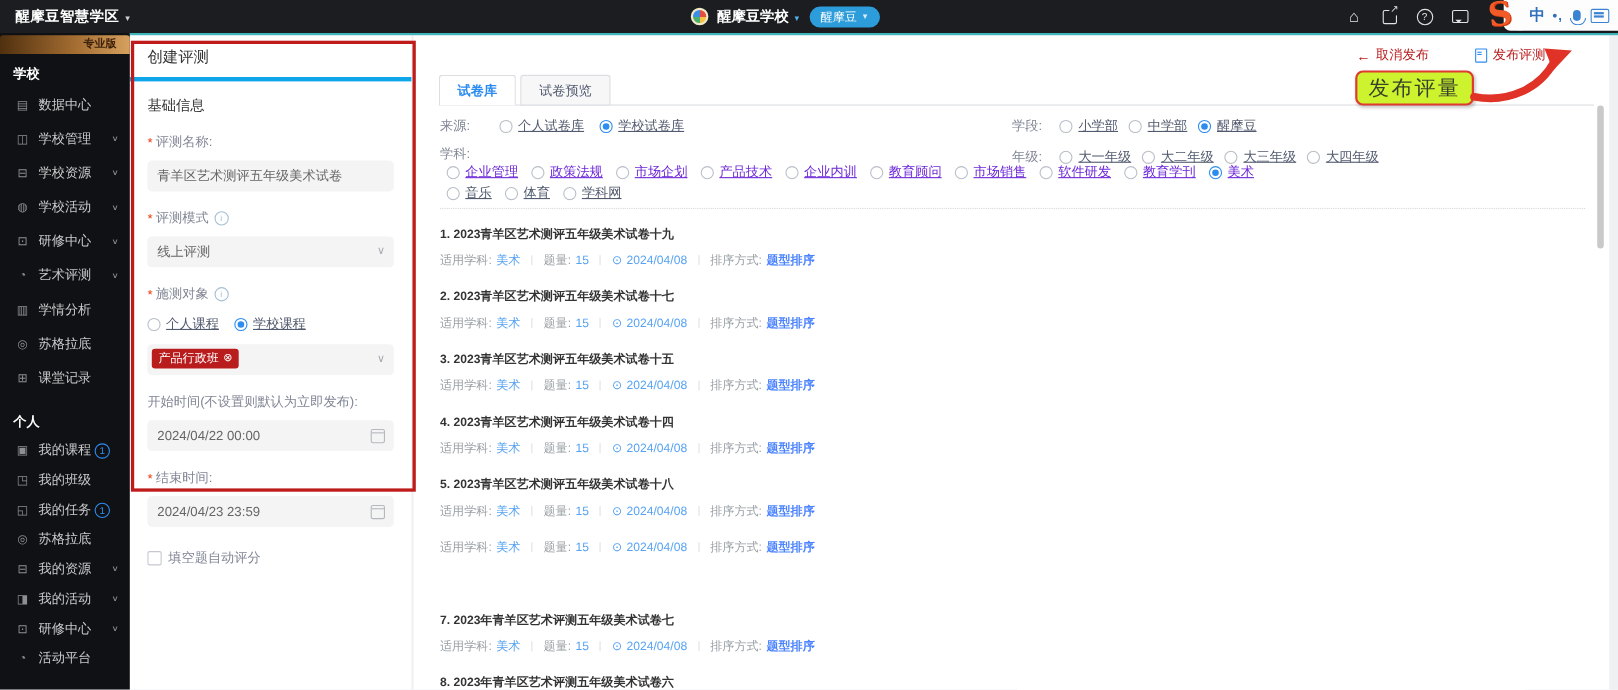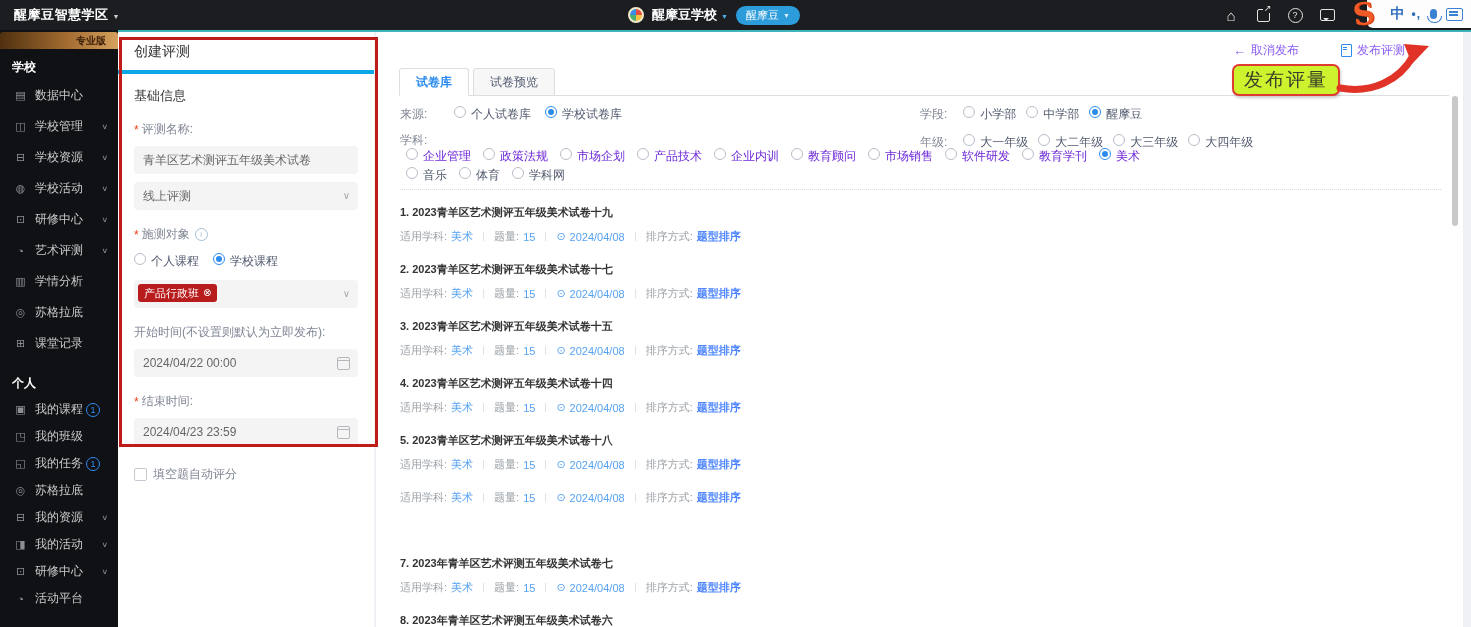--- a/index.html
+++ b/index.html
@@ -62,36 +62,36 @@
   .fp-section{font-size:13px;color:#333;margin-top:13px;}
   .flabel{font-size:12px;color:#808695;margin-top:16px;display:flex;align-items:center;}
   .req::before{content:"*";color:#ed4014;margin-right:3px;font-size:12px;}
   .i-info{display:inline-block;width:11px;height:11px;border:1px solid #a3bfd4;border-radius:50%;color:#a3bfd4;font-size:8px;line-height:11px;text-align:center;margin-left:5px;}
   .i-info::after{content:"i";}
   .finput{margin-top:8px;height:28px;background:#f4f4f5;border-radius:4px;font-size:12px;color:#666;line-height:28px;padding:0 9px;position:relative;cursor:text;}
   .fselect{cursor:pointer;}
   .fselect .i-chev,.fmulti .i-chev{position:absolute;right:8px;top:0;color:#a5a8ad;font-size:10px;line-height:28px;}
   .i-chev::after{content:"∨";}
   .radio-row{margin-top:10px;display:flex;align-items:center;gap:14px;font-size:12px;color:#515a6e;}
-  .radio{display:inline-flex;align-items:flex-start;cursor:pointer;}
+  .radio{display:inline-flex;align-items:center;cursor:pointer;text-decoration:underline;}
   .rdot{width:12px;height:12px;border:1px solid #b9bec7;border-radius:50%;background:#fff;margin-right:5px;position:relative;box-sizing:border-box;flex:0 0 auto;}
   .rdot.checked{border-color:#2d8cf0;}
   .rdot.checked::after{content:"";position:absolute;left:2px;top:2px;width:6px;height:6px;border-radius:50%;background:#2d8cf0;}
   .fmulti{margin-top:10px;height:28px;background:#f4f4f5;border-radius:4px;position:relative;padding:3px 20px 0 4px;box-sizing:border-box;cursor:pointer;}
   .tag{display:inline-flex;align-items:center;background:#b91c1c;color:#fff;font-size:11px;border-radius:3px;padding:2px 6px;line-height:14px;}
   .i-tag-close{margin-left:4px;font-size:10px;cursor:pointer;}
   .i-tag-close::after{content:"⊗";}
   .i-cal{position:absolute;right:8px;top:8px;width:11px;height:11px;border:1px solid #b5b8bd;border-radius:2px;}
   .i-cal::after{content:"";position:absolute;left:0;right:0;top:2px;height:1px;background:#b5b8bd;}
   .check-row{margin-top:20px;display:flex;align-items:center;font-size:12px;color:#808695;cursor:pointer;}
   .cbox{width:13px;height:13px;border:1px solid #c5c8ce;border-radius:2px;background:#fff;margin-right:6px;box-sizing:border-box;}
 
   
   .content{position:absolute;left:376px;top:32px;width:1087px;height:595px;background:#fff;z-index:3;}
-  .actions{position:absolute;top:10px;right:58px;display:flex;gap:42px;font-size:12px;color:#8b5cf6;}
+  .actions{position:absolute;top:10px;right:58px;display:flex;gap:42px;font-size:12px;color:#b91c1c;}
   .action{display:flex;align-items:center;gap:5px;cursor:pointer;}
   .i-arrow-left::after{content:"←";font-size:13px;}
   .i-doc{width:9px;height:11px;border:1.3px solid #2d8cf0;border-radius:1px;position:relative;}
   .i-doc::after{content:"";position:absolute;left:1px;top:2px;width:4px;height:1px;background:#2d8cf0;box-shadow:0 2px 0 #2d8cf0;}
   .tabs{position:absolute;left:23px;right:14px;top:36px;height:27px;border-bottom:1px solid #dcdee2;display:flex;}
   .tab{height:26px;line-height:26px;padding:0 16px;font-size:12px;border:1px solid #dcdee2;background:#f7f7f8;color:#515a6e;margin-right:4px;border-radius:3px 3px 0 0;cursor:pointer;}
   .tab.active{background:#fff;color:#2d8cf0;border-bottom:1px solid #fff;font-weight:bold;}
   .flabel2{font-size:12px;color:#808695;}
   .row-source{position:absolute;left:24px;top:74px;display:flex;align-items:center;gap:14px;font-size:12px;color:#515a6e;}
   .row-source .flabel2{width:40px;}
@@ -255,20 +255,24 @@
   </div>
 
   <div class="form-panel">
     <div class="fp-header">创建评测</div>
     <div class="fp-body">
       <div class="fp-section">基础信息</div>
 
       <div class="flabel req">评测名称:</div>
       <div class="finput">青羊区艺术测评五年级美术试卷</div>
 
+      <div class="flabel req">
+        <span>评测模式</span>
+        <span class="i-info"></span>
+      </div>
       <div class="finput fselect">
         <span>线上评测</span>
         <span class="i-chev"></span>
       </div>
 
       <div class="flabel req">
         <span>施测对象</span>
         <span class="i-info"></span>
       </div>
       <div class="radio-row">

